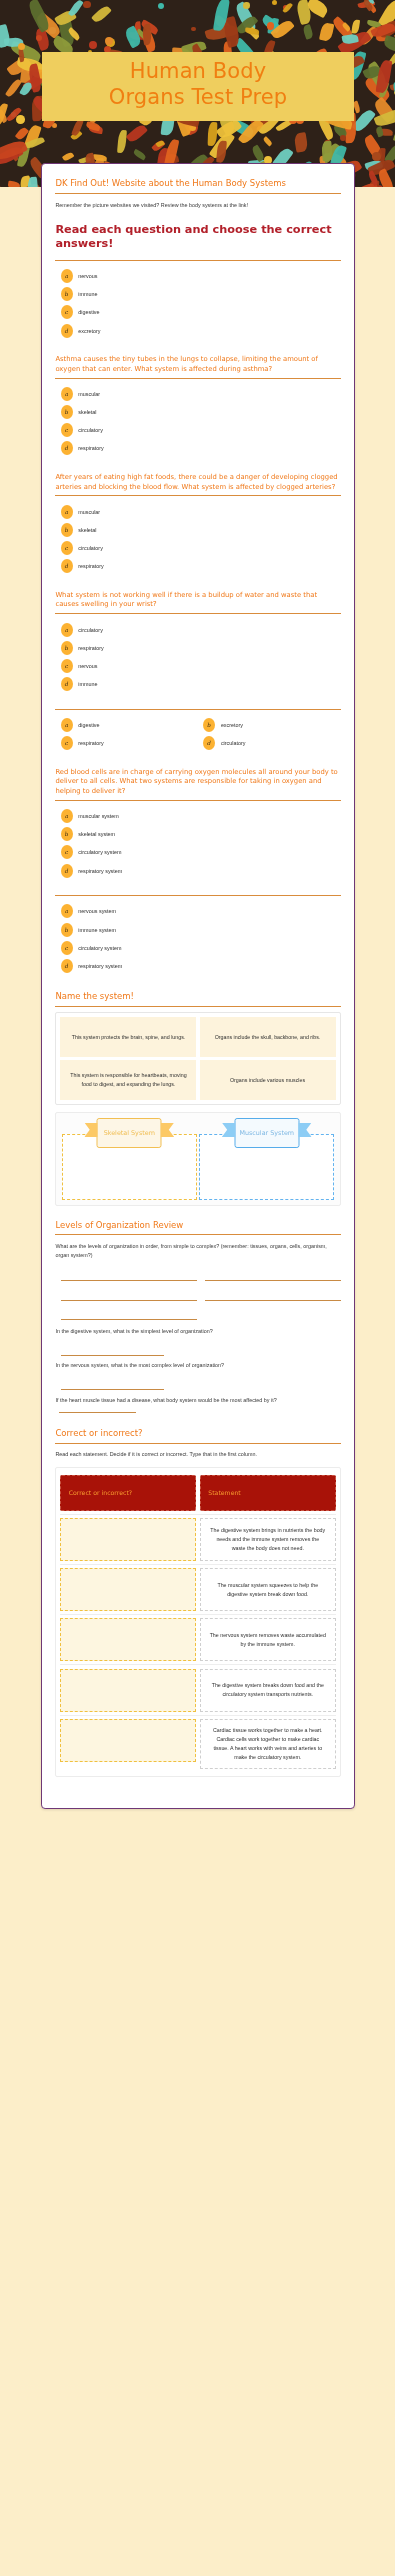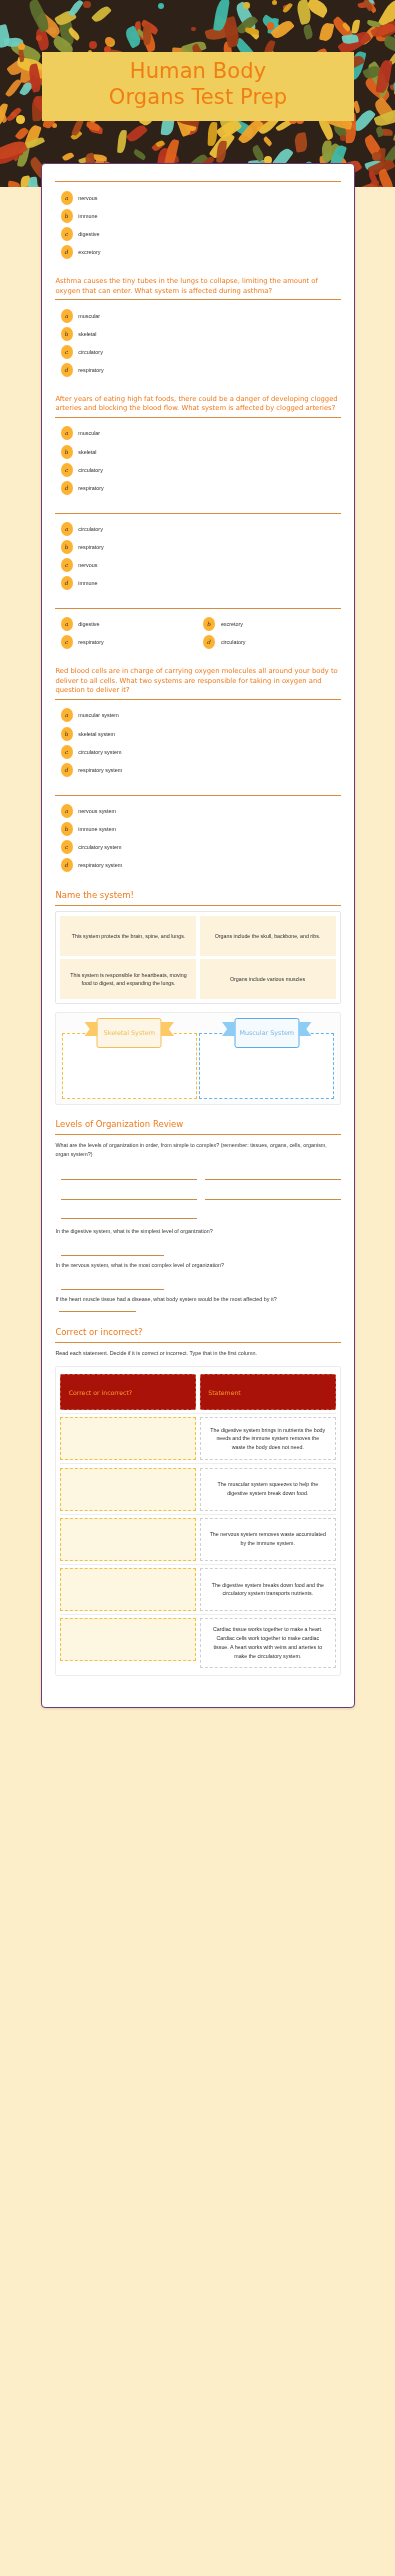--- a/index.html
+++ b/index.html
@@ -608,21 +608,29 @@
   <div class="title-plate">
     <h1>
       <span>Human Body</span><br>
       <span>Organs Test Prep</span>
     </h1>
   </div>
 </div>
 
 <div class="sheet">
 
-
+  <div class="block">
+    <div class="h-orange big">DK Find Out! Website about the Human Body Systems</div>
+    <hr class="rule">
+    <div class="body-text">Remember the picture websites we visited? Review the body systems at the link!</div>
+  </div>
+
+  <div class="block-sm">
+    <div class="h-red">Read each question and choose the correct answers!</div>
+  </div>
 
   <div id="questions-root">
       <div class="question">
         <hr class="q-rule">
         <div class="choices">
           <div class="choice">
             <span class="bullet">a</span>
             <span class="choice-label">nervous</span>
           </div>
           <div class="choice">
@@ -677,20 +685,21 @@
             <span class="bullet">c</span>
             <span class="choice-label">circulatory</span>
           </div>
           <div class="choice">
             <span class="bullet">d</span>
             <span class="choice-label">respiratory</span>
           </div>
         </div>
       </div>
       <div class="question">
+        <div class="q-text">What system is not working well if there is a buildup of water and waste that causes swelling in your wrist?</div>
         <hr class="q-rule">
         <div class="choices">
           <div class="choice">
             <span class="bullet">a</span>
             <span class="choice-label">circulatory</span>
           </div>
           <div class="choice">
             <span class="bullet">b</span>
             <span class="choice-label">respiratory</span>
           </div>
@@ -719,21 +728,21 @@
             <span class="bullet">c</span>
             <span class="choice-label">respiratory</span>
           </div>
           <div class="choice">
             <span class="bullet">d</span>
             <span class="choice-label">circulatory</span>
           </div>
         </div>
       </div>
       <div class="question">
-        <div class="q-text">Red blood cells are in charge of carrying oxygen molecules all around your body to deliver to all cells. What two systems are responsible for taking in oxygen and question to deliver it?</div>
+        <div class="q-text">Red blood cells are in charge of carrying oxygen molecules all around your body to deliver to all cells. What two systems are responsible for taking in oxygen and helping to deliver it?</div>
         <hr class="q-rule">
         <div class="choices">
           <div class="choice">
             <span class="bullet">a</span>
             <span class="choice-label">muscular system</span>
           </div>
           <div class="choice">
             <span class="bullet">b</span>
             <span class="choice-label">skeletal system</span>
           </div>

